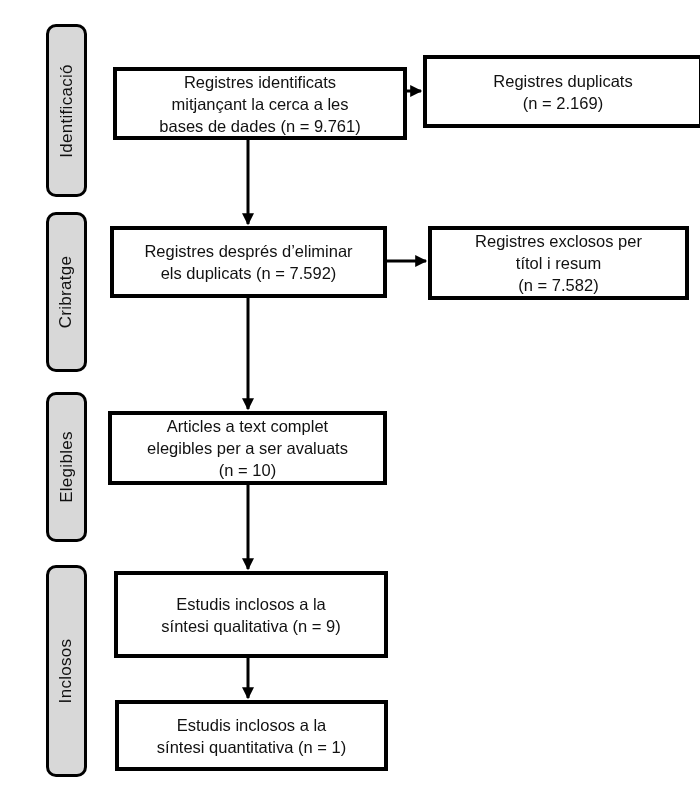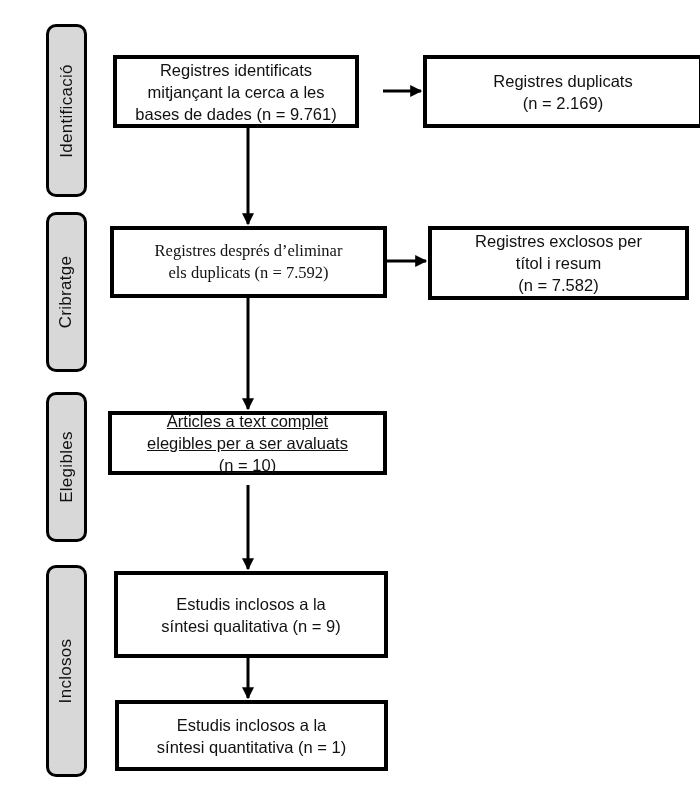--- a/index.html
+++ b/index.html
@@ -91,43 +91,43 @@
       </marker>
     </defs>
     <line x1="248" y1="128" x2="248" y2="224" marker-end="url(#ah)"></line>
     <line x1="383" y1="91" x2="421" y2="91" marker-end="url(#ah)"></line>
     <line x1="248" y1="298" x2="248" y2="409" marker-end="url(#ah)"></line>
     <line x1="387" y1="261" x2="426" y2="261" marker-end="url(#ah)"></line>
     <line x1="248" y1="485" x2="248" y2="569" marker-end="url(#ah)"></line>
     <line x1="248" y1="658" x2="248" y2="698" marker-end="url(#ah)"></line>
   </svg>
 
-  <div class="node" style="left:113px;top:55px;width:246px;height:73px;">
+  <div class="node" style="left:113px;top:67px;width:294px;height:73px;">
     <span class="txt">Registres identificats
 mitjançant la cerca a les
 bases de dades (n = 9.761)</span>
   </div>
 
   <div class="node" style="left:423px;top:55px;width:280px;height:73px;">
     <span class="txt">Registres duplicats
 (n = 2.169)</span>
   </div>
 
-  <div class="node" style="left:110px;top:226px;width:277px;height:72px;font-family:Liberation Serif, serif;">
+  <div class="node" style="left:110px;top:226px;width:277px;height:72px;">
     <span class="txt">Registres després d’eliminar
 els duplicats (n = 7.592)</span>
   </div>
 
   <div class="node" style="left:428px;top:226px;width:261px;height:74px;">
     <span class="txt">Registres exclosos per
 títol i resum
 (n = 7.582)</span>
   </div>
 
-  <div class="node" style="left:108px;top:411px;width:279px;height:64px;text-decoration:underline;">
+  <div class="node" style="left:108px;top:411px;width:279px;height:74px;">
     <span class="txt">Articles a text complet
 elegibles per a ser avaluats
 (n = 10)</span>
   </div>
 
   <div class="node" style="left:114px;top:571px;width:274px;height:87px;">
     <span class="txt">Estudis inclosos a la
 síntesi qualitativa (n = 9)</span>
   </div>
 

